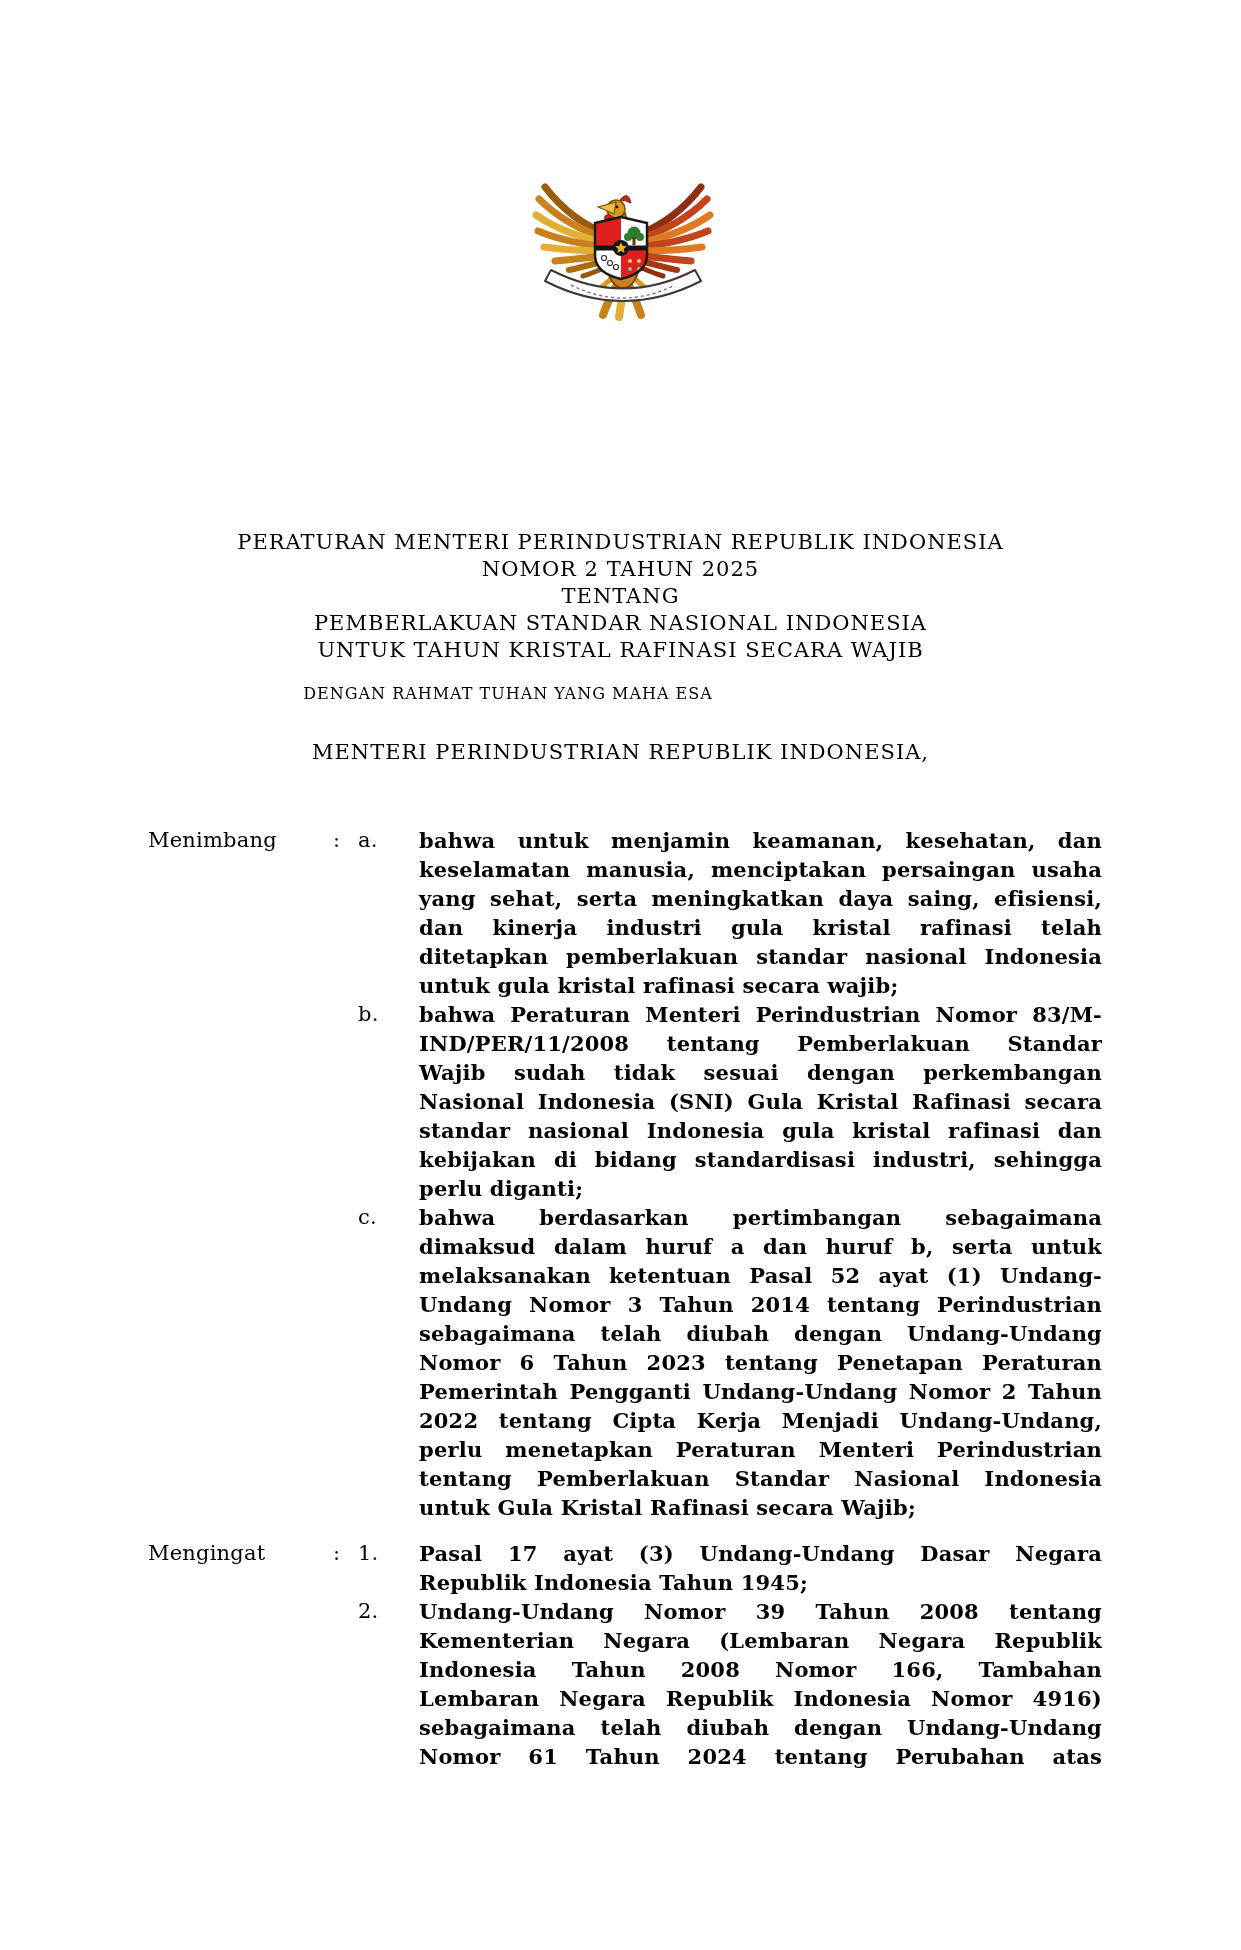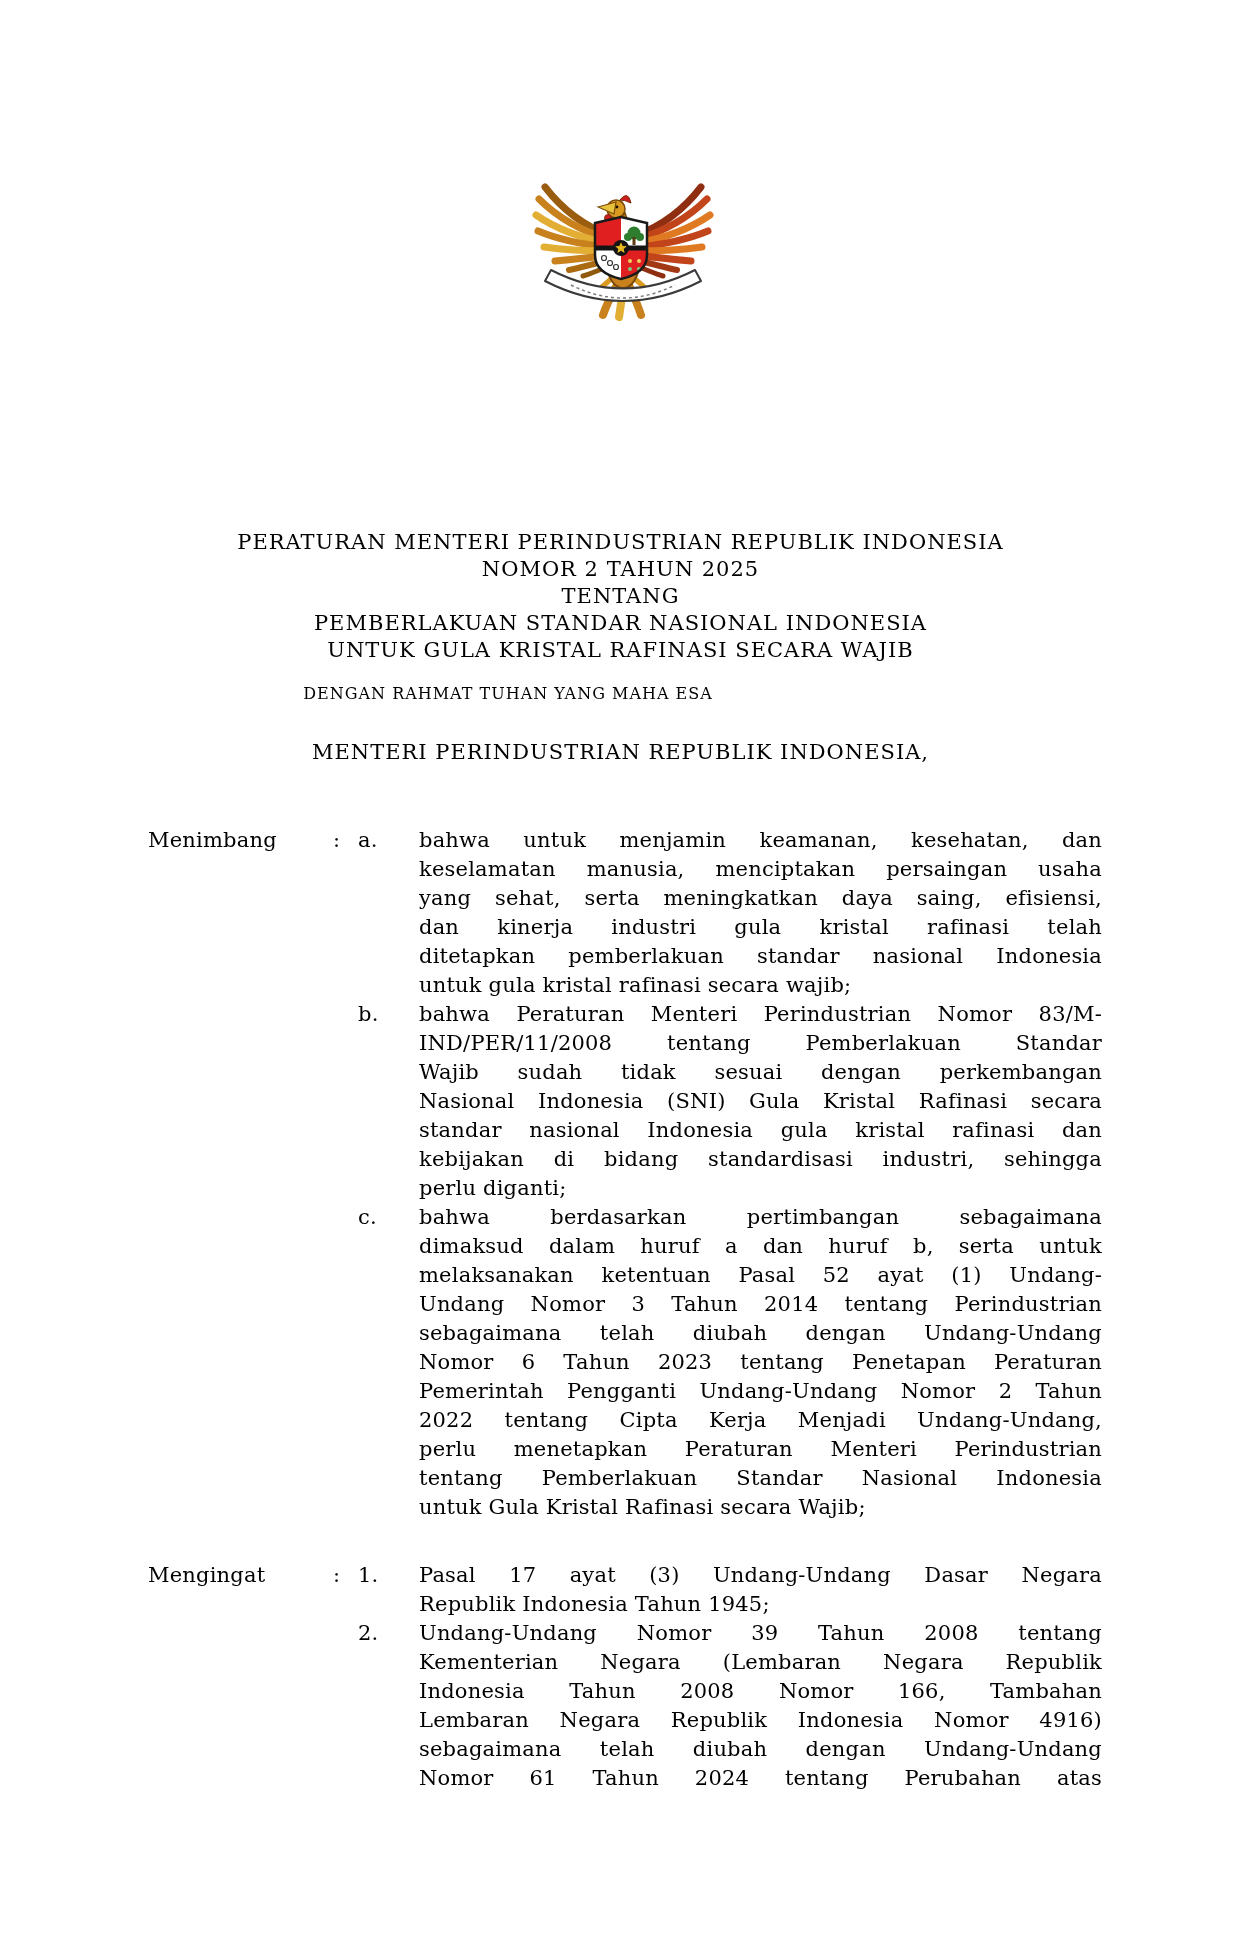--- a/index.html
+++ b/index.html
@@ -23,23 +23,23 @@
   }
   .authority{
     position:absolute;left:0;top:739px;width:1241px;
     text-align:center;font-size:21px;line-height:27px;letter-spacing:1px;
   }
   .clauses{
     position:absolute;left:148px;top:826px;width:954px;
     font-size:21px;line-height:29px;letter-spacing:0.2px;
   }
   .clause-row{display:grid;grid-template-columns:185px 25px 61px 683px;}
-  .clause-row.section-gap{margin-top:39px;}
+  .clause-row.section-gap{margin-top:17px;}
   .c-label,.c-colon,.c-marker{white-space:nowrap;}
-  .c-text{width:683px;}
+  .c-text{width:683px;font-weight:bold;}
   .jline{text-align:justify;text-align-last:justify;}
   .jline.lastline{text-align:center;text-align-last:left;}
 </style>
 </head>
 <body>
 
 <div class="page">
 
   <div class="emblem">
     <svg viewBox="0 0 184 150">
@@ -114,21 +114,21 @@
       <polygon points="90,69.2 91.7,73 95.8,73.3 92.7,75.9 93.6,79.9 90,77.7 86.4,79.9 87.3,75.9 84.2,73.3 88.3,73" fill="#e8b820"></polygon>
       <path d="M64,50 L90,44 L116,50 L116,82 Q116,100 90,106 Q64,100 64,82 Z" fill="none" stroke="#1a1a1a" stroke-width="2.5"></path>
     </svg>
   </div>
 
   <div class="title-block">
     <div>PERATURAN MENTERI PERINDUSTRIAN REPUBLIK INDONESIA</div>
     <div>NOMOR 2 TAHUN 2025</div>
     <div>TENTANG</div>
     <div>PEMBERLAKUAN STANDAR NASIONAL INDONESIA</div>
-    <div>UNTUK GULA KRISTAL RAFINASI SECARA WAJIB</div>
+    <div>UNTUK TAHUN KRISTAL RAFINASI SECARA WAJIB</div>
   </div>
 
   <div class="motto">DENGAN RAHMAT TUHAN YANG MAHA ESA</div>
 
   <div class="authority">MENTERI PERINDUSTRIAN REPUBLIK INDONESIA,</div>
 
   <div class="clauses" id="clauses">
       <div class="clause-row">
         <div class="c-label">Menimbang</div>
         <div class="c-colon">:</div>

